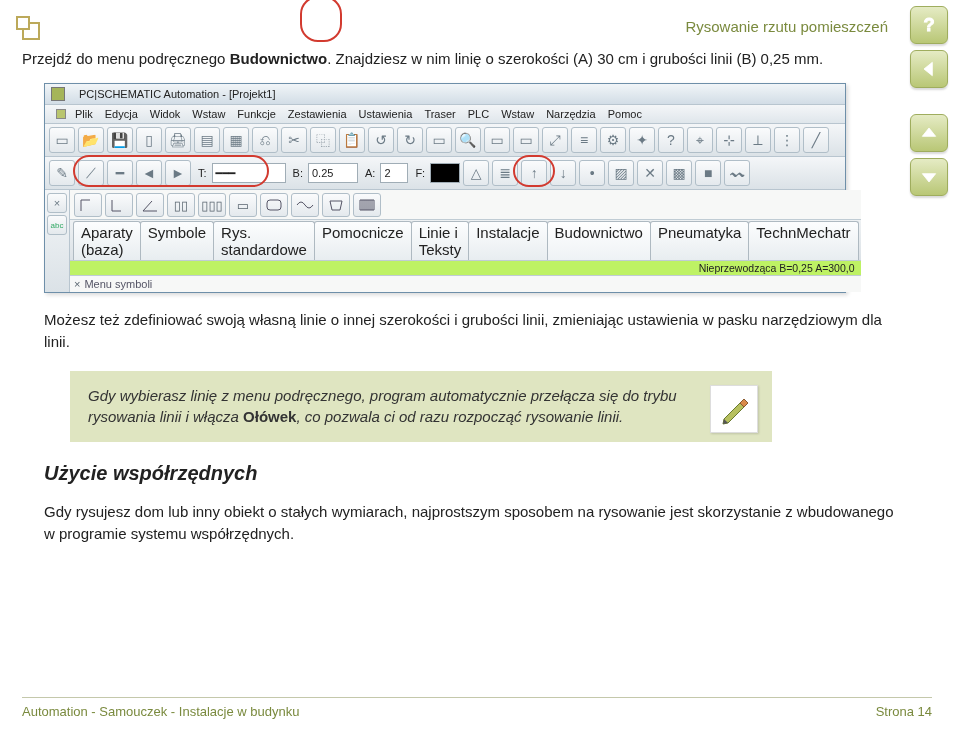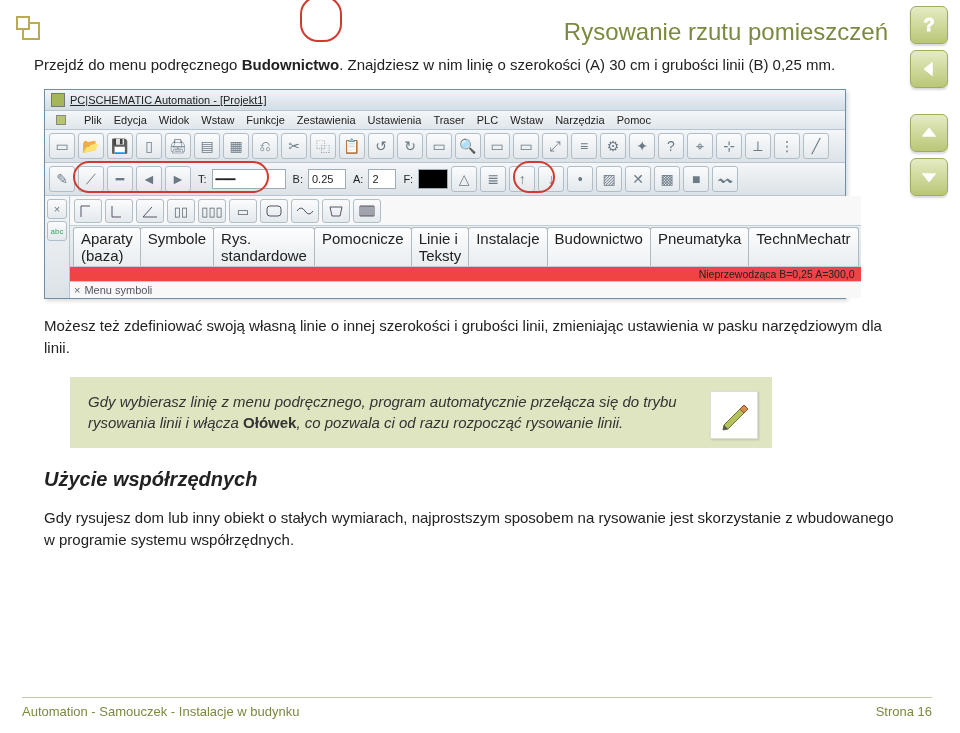--- a/index.html
+++ b/index.html
@@ -29,26 +29,26 @@
   .page-icon::before {
     content:'';
     position:absolute;
     width:10px; height:10px;
     background:#fff;
     border:2px solid #bca95a;
     top:-8px; left:-8px;
   }
   .title {
     color: #7a8a3e;
-    font-size: 24px;
+    font-size: 15px;
     margin-left: auto;
     padding-right: 50px;
   }
   .intro {
-    margin-left: 12px;
+    margin-left: 0;
     margin-top: 8px;
     line-height: 1.4;
   }
   .intro b { font-weight: bold; }
   
   
   .side-nav {
     position: absolute;
     top: 0;
     right: 6px;
@@ -76,40 +76,39 @@
     width: 802px;
     border: 1px solid #6e8fa9;
     background: #dde6ec;
     font-size: 11px;
     box-shadow: 2px 2px 4px rgba(0,0,0,0.15);
   }
   .app-title {
     background: linear-gradient(#f1f5f8, #d2dde6);
     display:flex; align-items:center;
     padding: 3px 6px;
-    gap: 5px;
-    text-decoration: underline;
+    gap: 14px;
   }
   .app-title-icon {
     width:14px; height:14px;
     background:#a5b55a;
     border:1px solid #777;
   }
   .menubar {
     display:flex;
     background: linear-gradient(#f4f6f8,#dfe6eb);
     padding: 2px 6px;
     gap: 2px;
     border-top:1px solid #b8c5cf;
   }
   .menu-item {
     padding:1px 5px;
     display:flex;
     align-items:center;
-    gap:18px;
+    gap:9px;
   }
   .menu-dot{
     width:10px; height:10px;
     background:#b9c56e;
     border:1px solid #888;
   }
   .toolbar1 {
     background: linear-gradient(#f4f6f8,#dbe2e7);
     border-top:1px solid #b8c5cf;
     padding: 3px 4px;
@@ -200,21 +199,21 @@
   }
   .tab.active {
     background: linear-gradient(#fff,#eef2f5);
     z-index:2;
   }
   .status-row {
     display:flex;
     justify-content:flex-end;
     padding:1px 6px;
     font-size:10.5px;
-    background:#ef4444;
+    background:#bef264;
     border-top:1px solid #c0ccd4;
   }
   
   
   .info-box {
     margin: 18px 20px 18px 48px;
     width: 702px;
     background:#dfe5c1;
     padding: 14px 70px 14px 18px;
     position:relative;
@@ -349,21 +348,21 @@
     </div>
     <div class="toolbar2">
       <div class="tbtn">✎</div>
       <div class="tbtn">⟋</div>
       <div class="tbtn">━</div>
       <div class="tbtn">◄</div>
       <div class="tbtn">►</div>
       <span class="fieldlbl">T:</span>
       <span class="field" style="width:74px">━━━</span>
       <span class="fieldlbl">B:</span>
-      <span class="field" style="width:38px">0.25</span>
+      <span class="field" style="width:50px">0.25</span>
       <span class="fieldlbl">A:</span>
       <span class="field" style="width:28px">2</span>
       <span class="fieldlbl">F:</span>
       <span class="field" style="width:30px;background:#000"></span>
       <div class="tbtn">△</div>
       <div class="tbtn">≣</div>
       <div class="tbtn">↑</div>
       <div class="tbtn">↓</div>
       <div class="tbtn">•</div>
       <div class="tbtn">▨</div>
@@ -455,14 +454,14 @@
       </svg>
     </div>
   </div>
 
   <h3 class="sub">Użycie współrzędnych</h3>
   <p class="para">Gdy rysujesz dom lub inny obiekt o stałych wymiarach, najprostszym sposobem na rysowanie jest skorzystanie z wbudowanego w programie systemu współrzędnych.</p>
 </div>
 
 <div class="footer">
   <span>Automation - Samouczek - Instalacje w budynku</span>
-  <span>Strona 16</span>
+  <span>Strona 14</span>
 </div>
 
 </body></html>

